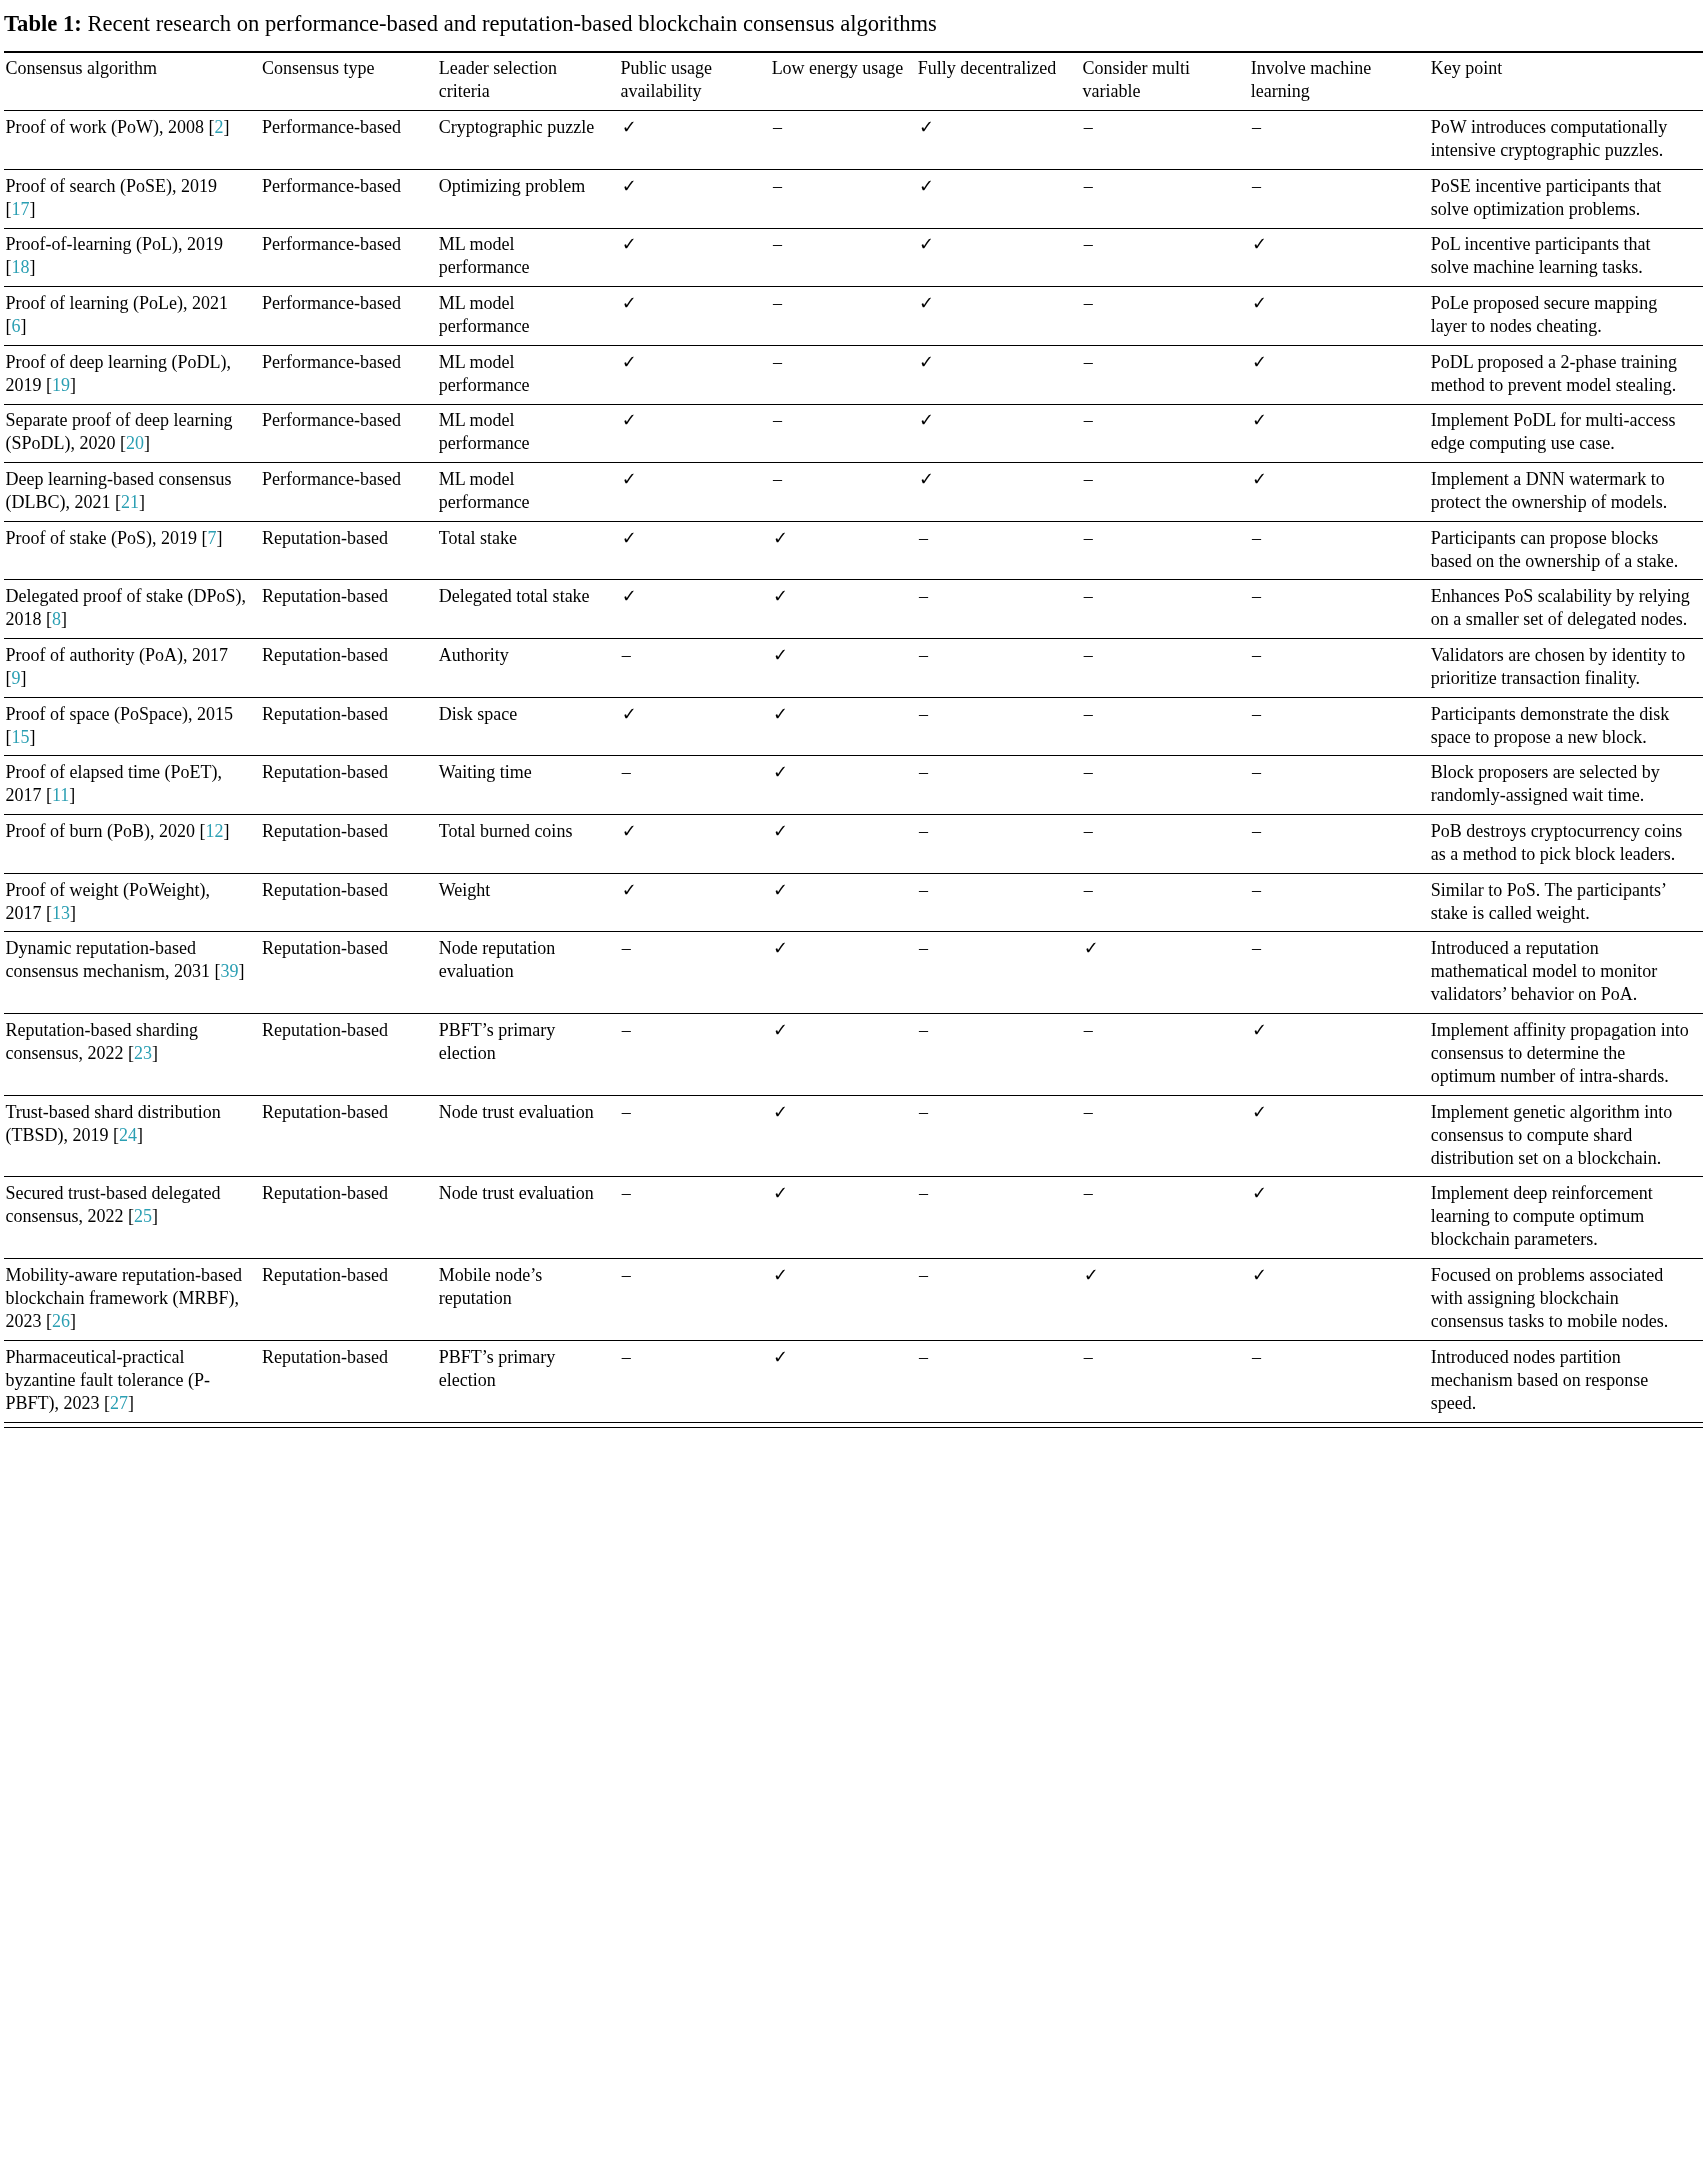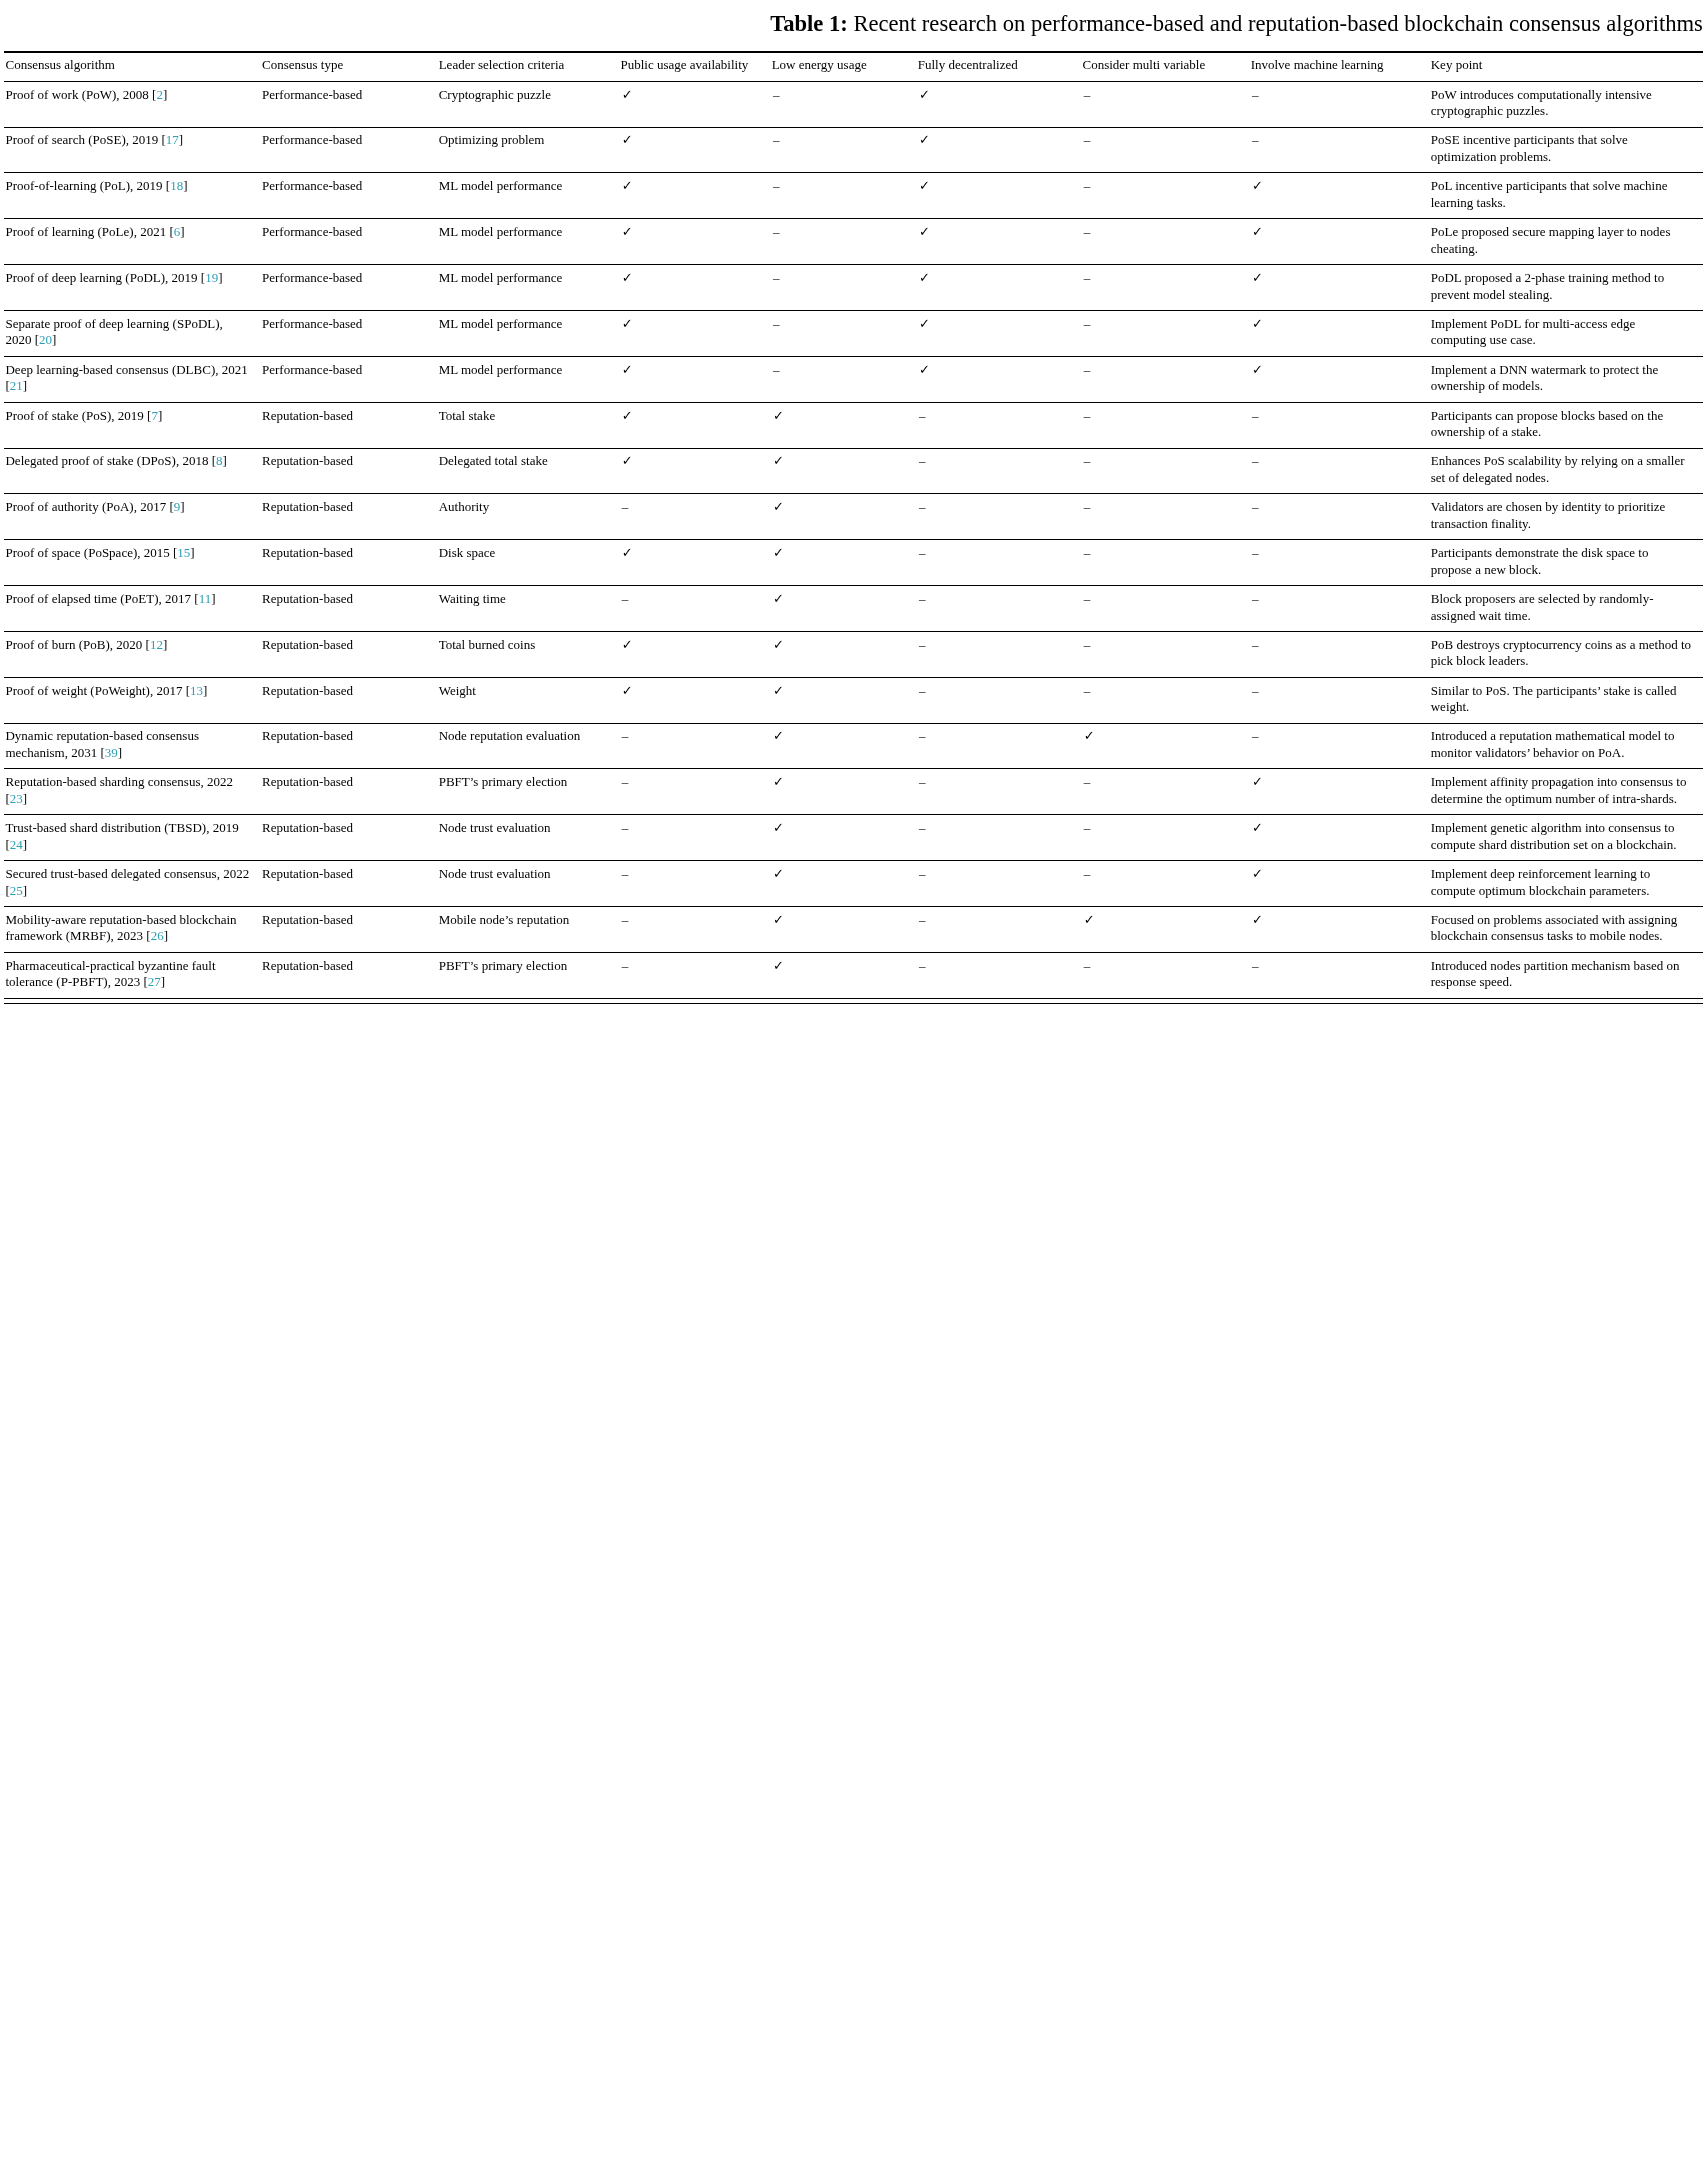--- a/index.html
+++ b/index.html
@@ -8,32 +8,32 @@
     background: #ffffff;
     color: #000000;
     font-family: "Liberation Serif", serif;
   }
   .page {
     width: 1707px;
     box-sizing: border-box;
     padding: 6.8px 4.1px 13.7px 4.1px;
   }
   .title {
-    text-align: right;
+    text-align: left;
     font-size: 22.6px;
     margin: 4.1px 0 13.7px 0;
   }
   .title .label {
     font-weight: bold;
   }
   table.consensus {
     width: 100%;
     border-collapse: collapse;
     table-layout: fixed;
-    font-size: 13px;
+    font-size: 18px;
     line-height: 1.28;
     border-top: 2.1px solid #000;
     border-bottom: 1.4px solid #000;
   }
   th, td {
     text-align: left;
     vertical-align: top;
     font-weight: normal;
     padding: 4.8px 11px 6.8px 1.4px;
     overflow-wrap: break-word;

